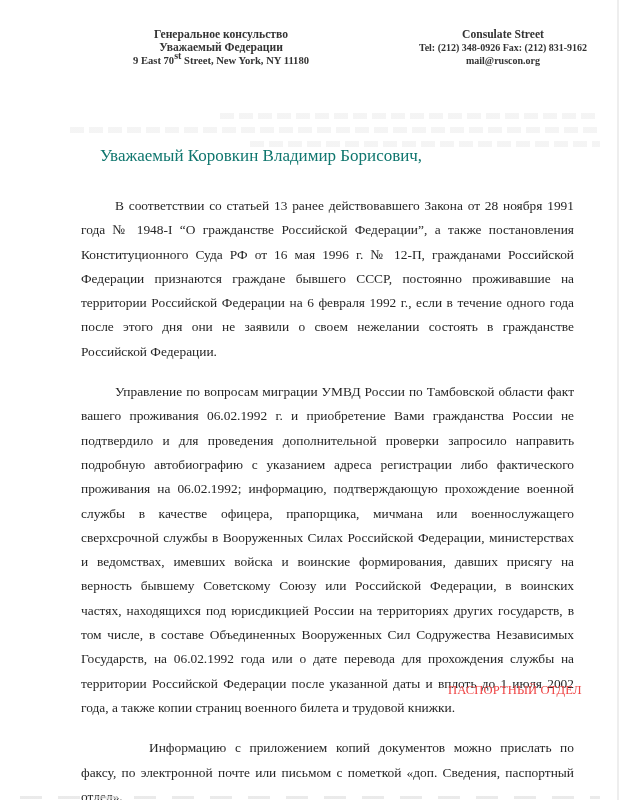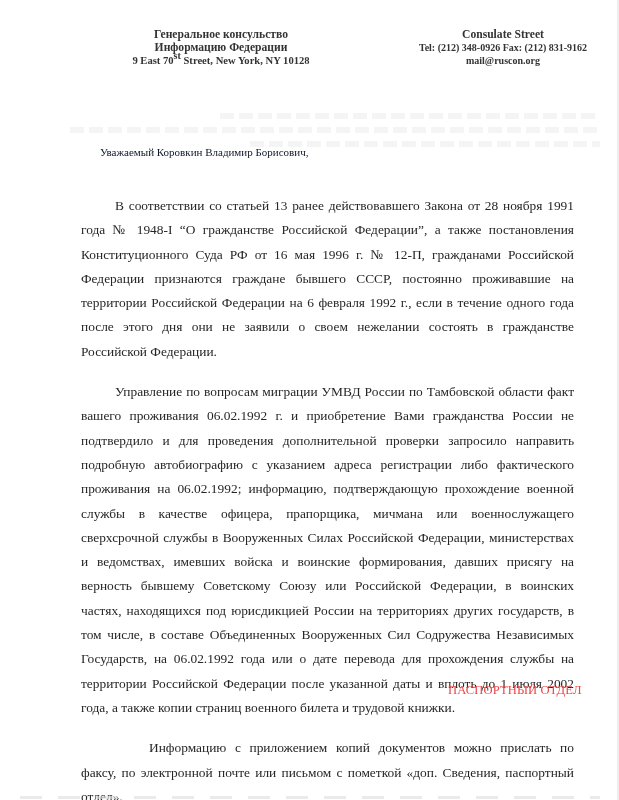--- a/index.html
+++ b/index.html
@@ -18,21 +18,21 @@
     font-weight: bold; font-size: 11.6px; line-height: 13px; color: #333;
   }
   .lh-right .contact { font-size: 10px; }
   sup { font-size: 10px; line-height: 0; }
   .bleed {
     position: absolute; left: 220px; width: 380px; height: 6px;
     background: repeating-linear-gradient(90deg, #ececec 0 14px, transparent 14px 19px);
     opacity: .55;
   }
   .salutation {
-    position: absolute; left: 100px; top: 146px; font-size: 11px; color: #0f172a; font-family: Liberation Serif, serif;
+    position: absolute; left: 100px; top: 146px; font-size: 17px; color: #0f766e; font-family: Liberation Serif, serif;
   }
   .body {
     position: absolute; left: 65px; top: 178px; width: 525px;
     font-size: 13.4px; line-height: 24.3px; color: #262626; text-align: justify;
   }
   .body p { margin: 16px; text-indent: 34px; }
   .body p.gap { margin-top: 3px; }
   .body p.last { text-indent: 68px; margin-top: 4px; }
   .signature {
     position: absolute; left: 448px; top: 683px; font-size: 12.6px; color: #ef4444; letter-spacing: .1px;
@@ -42,22 +42,22 @@
     position: absolute; left: 20px; top: 796px; width: 580px; height: 3px;
     background: repeating-linear-gradient(90deg, #dddddd 0 22px, transparent 22px 38px); opacity: .6;
   }
 </style>
 </head>
 <body>
 
 <div class="letterhead">
   <div class="lh-left">
     <div>Генеральное консульство</div>
-    <div>Информацию Федерации</div>
-    <div class="addr"><span>9 East 70</span><sup>st</sup><span> Street, New York, NY 10128</span></div>
+    <div>Уважаемый Федерации</div>
+    <div class="addr"><span>9 East 70</span><sup>st</sup><span> Street, New York, NY 11180</span></div>
   </div>
   <div class="lh-right">
     <div>Consulate Street</div>
     <div class="contact">Tel: (212) 348-0926 Fax: (212) 831-9162</div>
     <div class="contact">mail@ruscon.org</div>
   </div>
 </div>
 
 <div class="bleed" style="top:113px;"></div>
 <div class="bleed" style="top:127px; left:70px; width:530px;"></div>

